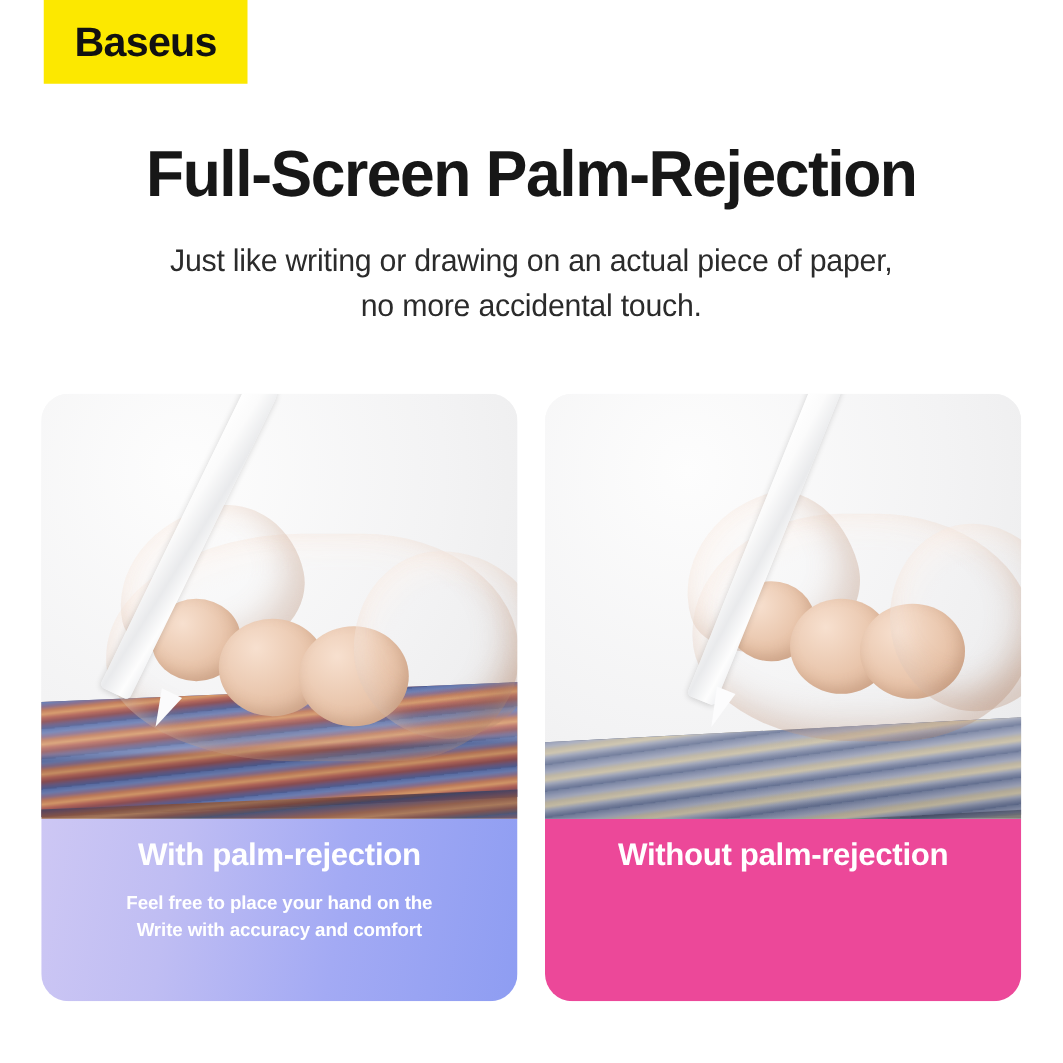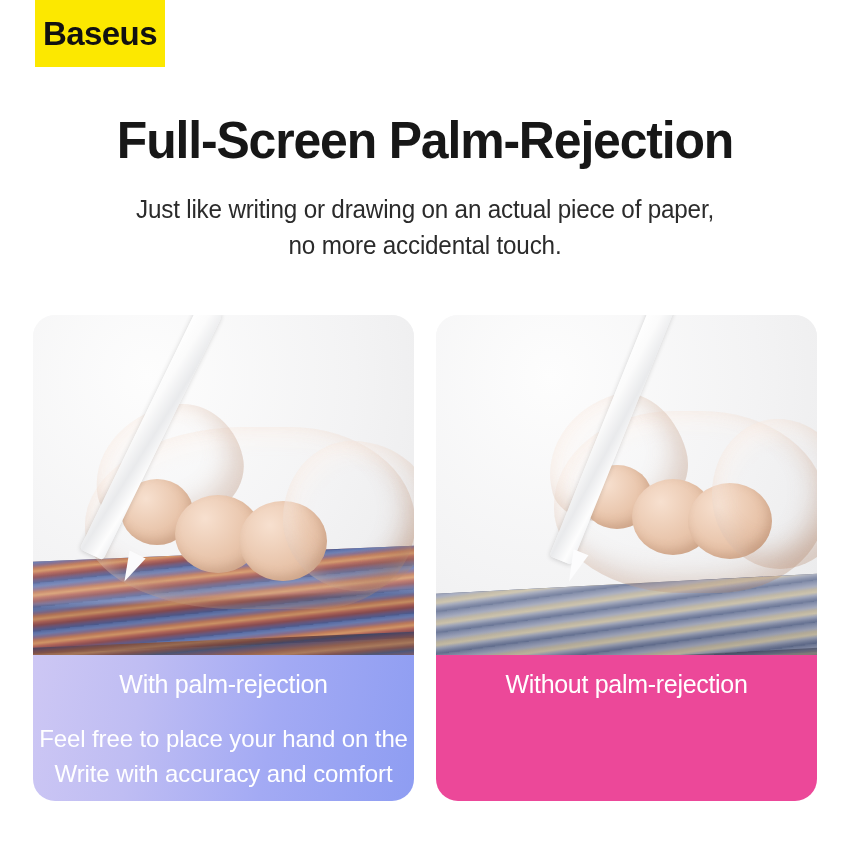--- a/index.html
+++ b/index.html
@@ -7,21 +7,21 @@
     width:850px; height:850px;
     background:#ffffff;
     font-family:"Liberation Sans", sans-serif;
     overflow:hidden;
   }
   .page { position:relative; width:850px; height:850px; background:#fff; }
 
   
   .logo-badge {
     position:absolute; left:35px; top:0px;
-    width:130px; height:67px;
+    width:163px; height:67px;
     background:#FCE800;
     display:flex; align-items:center; justify-content:center;
   }
   .logo-text {
     font-size:33px; font-weight:bold; color:#111111;
     letter-spacing:-0.6px;
     font-family:"Liberation Sans", sans-serif;
   }
 
   
@@ -161,27 +161,27 @@
     display:flex; flex-direction:column;
     align-items:center; justify-content:flex-start;
     padding-top:14px;
   }
   .caption-good {
     background:linear-gradient(100deg,#cdc7f4 0%,#bfbdf3 28%,#a3aaf4 62%,#8e9df2 100%);
   }
   .caption-bad { background:#ec4899; }
 
   .caption-title {
-    font-size:25px; font-weight:normal; color:#ffffff;
+    font-size:25px; font-weight:bold; color:#ffffff;
     letter-spacing:-0.3px; line-height:1.2;
     text-align:center;
   }
   .caption-sub {
-    margin-top:23px;
-    font-size:24px; font-weight:normal; color:#ffffff;
+    margin-top:13px;
+    font-size:15px; font-weight:bold; color:#ffffff;
     line-height:1.44; text-align:center;
     letter-spacing:-0.1px;
   }
   .caption-sub span { display:block; }
 </style>
 </head>
 <body>
 
 <div class="page">
 

